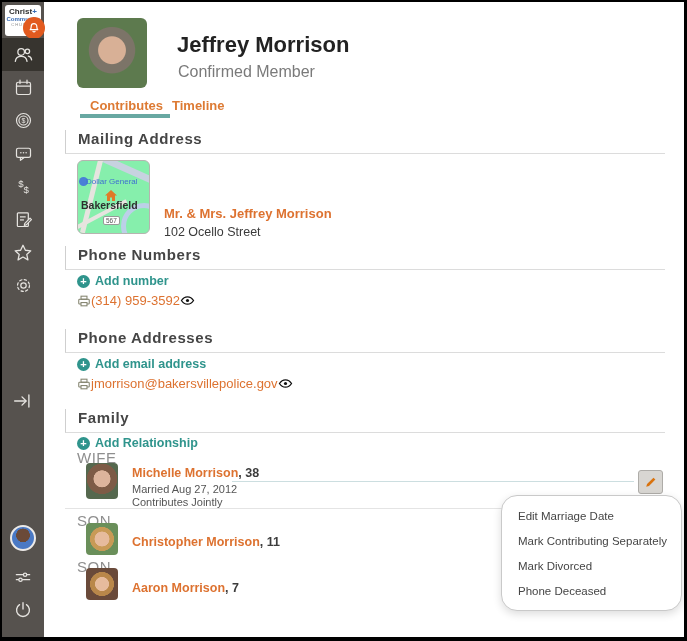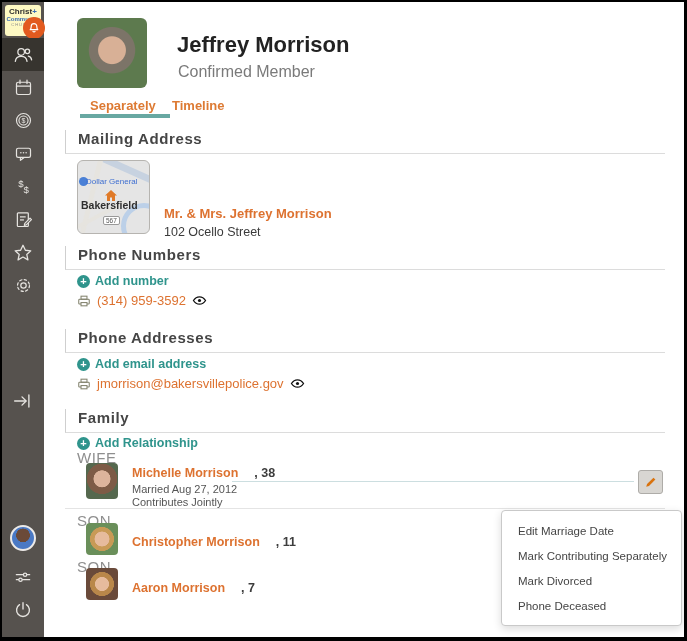--- a/index.html
+++ b/index.html
@@ -4,21 +4,21 @@
 <style>
   * { margin:0; padding:0; box-sizing:border-box; }
   body { font-family:"Liberation Sans", sans-serif; background:#888; }
   .app {
     position:relative; width:687px; height:641px; background:#fff;
     border:2px solid #000; border-right-width:3px; border-bottom-width:4px;
     overflow:hidden;
   }
   
   .sidebar { position:absolute; left:0; top:0; width:42px; height:100%; background:#56524e; }
-  .logo { position:absolute; left:3px; top:3px; width:36px; height:31px; background:#fef9c3;
+  .logo { position:absolute; left:3px; top:3px; width:36px; height:31px; background:#ffffff;
           border-radius:3px; text-align:center; padding-top:3px; line-height:1.05; cursor:pointer; }
   .logo .l1 { font-size:8px; font-weight:bold; color:#2e2e2e; }
   .logo .l1 .cross { color:#3a6cb3; font-weight:bold; }
   .logo .l2 { font-size:6px; font-weight:bold; color:#3a6cb3; }
   .logo .l3 { font-size:4px; color:#8a8a8a; letter-spacing:1px; }
   .badge { position:absolute; left:21px; top:15px; width:22px; height:22px; border-radius:50%;
            background:#e25a1f; display:flex; align-items:center; justify-content:center; }
   .nav { position:absolute; left:0; top:36px; width:42px; }
   .nav-item { width:42px; height:33px; display:flex; align-items:center; justify-content:center; cursor:pointer; }
   .nav-item.active { background:#37342f; }
@@ -36,52 +36,52 @@
   .tab { position:absolute; top:96px; font-size:13px; font-weight:bold; color:#dd7a33; cursor:pointer; }
   .tab-underline { position:absolute; left:78px; top:112px; width:90px; height:4px; background:#68a8a2; }
   
   .sec-head { position:absolute; left:63px; width:600px; height:24px; border-bottom:1px solid #dcdcdc;
               border-left:1px solid #cfcfcf; padding-left:12px; font-size:15px; font-weight:bold;
               letter-spacing:.6px; color:#454545; }
   .add-link { position:absolute; left:75px; display:flex; align-items:center; gap:5px;
               font-size:12.5px; font-weight:bold; color:#2f948c; cursor:pointer; }
   .plus { width:13px; height:13px; border-radius:50%; background:#2f948c; color:#fff; font-size:11px;
           line-height:12px; text-align:center; font-weight:bold; }
-  .contact-row { position:absolute; left:75px; display:flex; align-items:center; gap:6px; }
+  .contact-row { position:absolute; left:75px; display:flex; align-items:center; }
   .contact-link { font-size:13px; color:#dd7230; cursor:pointer; }
   .eye { cursor:pointer; display:flex; }
   
   .map { position:absolute; left:75px; top:158px; width:73px; height:74px; border:1px solid #b6b4b0;
-         border-radius:6px; background:#e5e5e5; overflow:hidden; cursor:pointer; }
+         border-radius:6px; background:#86efac; overflow:hidden; cursor:pointer; }
   .road1 { position:absolute; left:-12px; top:2px; width:110px; height:7px; background:#c7d2e0; transform:rotate(24deg); }
   .road2 { position:absolute; left:10px; top:-8px; width:5px; height:95px; background:#e6e4df; transform:rotate(14deg); }
   .road3 { position:absolute; left:-8px; top:52px; width:60px; height:4px; background:#e6e4df; transform:rotate(-28deg); }
   .road4 { position:absolute; right:-18px; bottom:-16px; width:46px; height:46px; border:5px solid #bcd0e8; border-radius:50%; }
   .poi-dot { position:absolute; left:1px; top:16px; width:9px; height:9px; border-radius:50%; background:#4a80d6; }
   .map-poi { position:absolute; left:8px; top:16px; font-size:8px; color:#3f6fd1; white-space:nowrap; }
   .map-marker { position:absolute; left:26px; top:27px; }
   .map-city { position:absolute; left:3px; top:38px; font-size:10.5px; font-weight:bold; color:#2e2e2e; }
   .map-route { position:absolute; left:25px; top:55px; font-size:6.5px; color:#555; background:#fff;
                border:1px solid #999; border-radius:2px; padding:0 2px; }
   .addr { position:absolute; left:162px; top:159px; font-size:12.5px; color:#3b3b3b; line-height:19px;margin-top:43px; }
   .addr .addressee { color:#dd7230; font-weight:bold; font-size:13px; cursor:pointer; }
   
   .fam-label { position:absolute; left:75px; font-size:15px; color:#8f8f8f; letter-spacing:.5px; }
   .fam-photo { position:absolute; left:84px; border-radius:4px; cursor:pointer; }
   .fam-name { font-size:12.5px; font-weight:bold; color:#dd7230; cursor:pointer; }
-  .fam-age { font-size:12.5px; font-weight:bold; color:#3d3d3d;margin-left:16px; }
+  .fam-age { font-size:12.5px; font-weight:bold; color:#3d3d3d; }
   .fam-sub { font-size:11px; color:#555; line-height:13px; }
   .connector { position:absolute; left:230px; top:479px; width:402px; height:1px; background:#ccdee0; }
   .pencil-btn { position:absolute; left:636px; top:468px; width:25px; height:24px; background:#d8d6d2;
                 border:1px solid #aeaca8; border-radius:3px; display:flex; align-items:center;
                 justify-content:center; cursor:pointer; }
   .row-divider { position:absolute; left:63px; top:506px; width:600px; height:1px; background:#e4e4e4; }
   
-  .menu { position:absolute; left:499px; top:508px; min-width:157px; background:#fff;
-          border:1px solid #c9c9c9; border-radius:4px; box-shadow:0 3px 8px rgba(0,0,0,.14);
+  .menu { position:absolute; left:499px; top:493px; min-width:157px; background:#fff;
+          border:1px solid #c9c9c9; border-radius:16px; box-shadow:0 3px 8px rgba(0,0,0,.14);
           padding:7px 0; z-index:10; list-style:none; }
   .menu li { padding:6.5px 14px 6.5px 16px; font-size:11.5px; color:#454545; white-space:nowrap; cursor:pointer; }
 </style>
 </head>
 <body>
 
 <div class="app">
 
   <div class="sidebar">
     <div class="logo">
@@ -179,21 +179,21 @@
           <path d="M12 4v7"></path>
             <path d="M8.2 6.2a7 7 0 1 0 7.6 0"></path>
         </svg>
       </div>
     </div>
   </div>
 
   <div class="profile-photo"></div>
   <div class="person-name">Jeffrey Morrison</div>
   <div class="person-status">Confirmed Member</div>
-  <div class="tab" style="left:88px">Separately</div>
+  <div class="tab" style="left:88px">Contributes</div>
   <div class="tab" style="left:170px">Timeline</div>
   <div class="tab-underline"></div>
 
   <div class="sec-head" style="top:128px">Mailing Address</div>
   <div class="map">
     <div class="road1"></div>
     <div class="road2"></div>
     <div class="road3"></div>
     <div class="road4"></div>
     <div class="poi-dot"></div>

